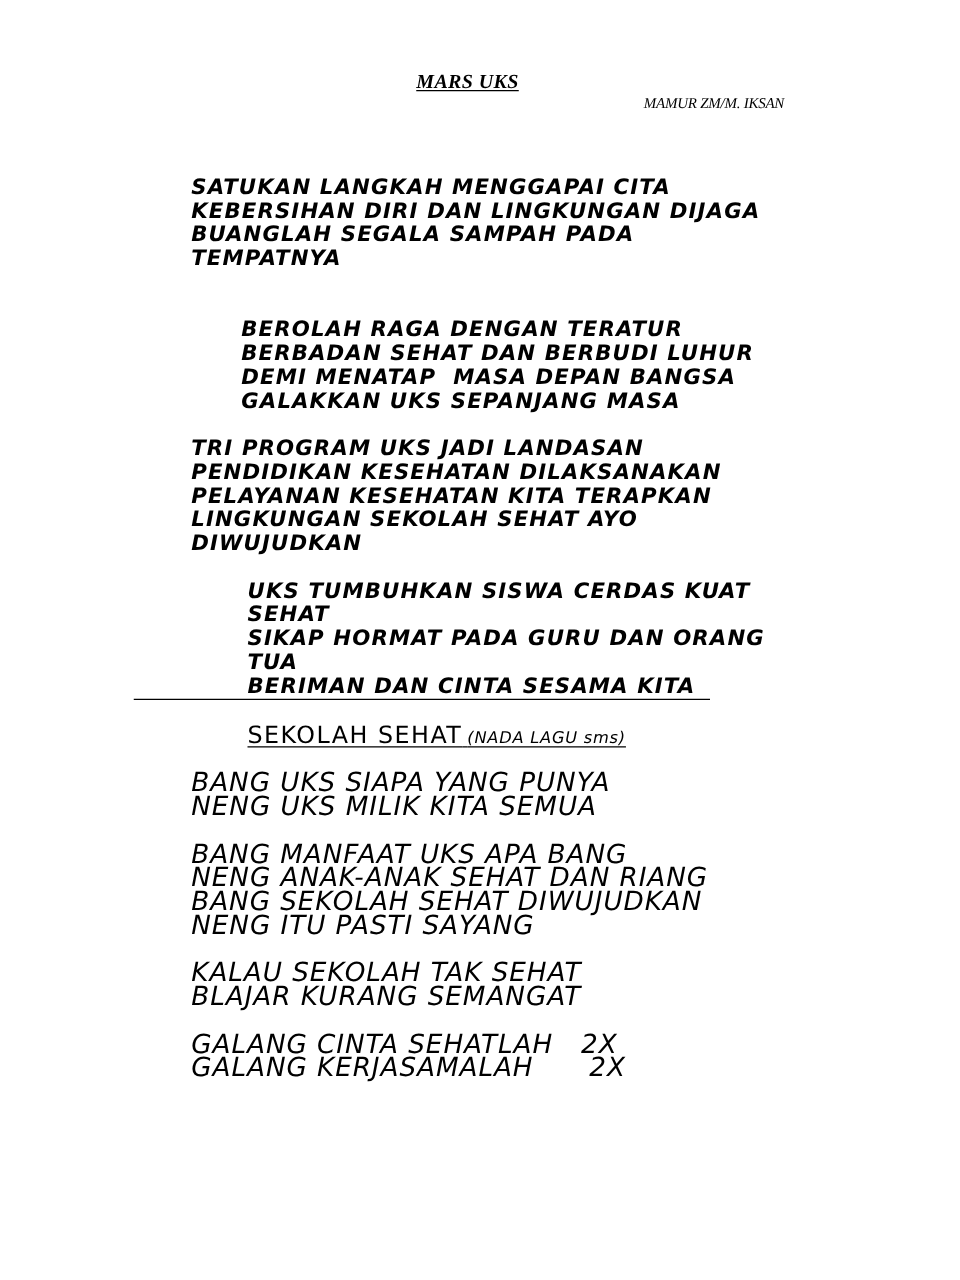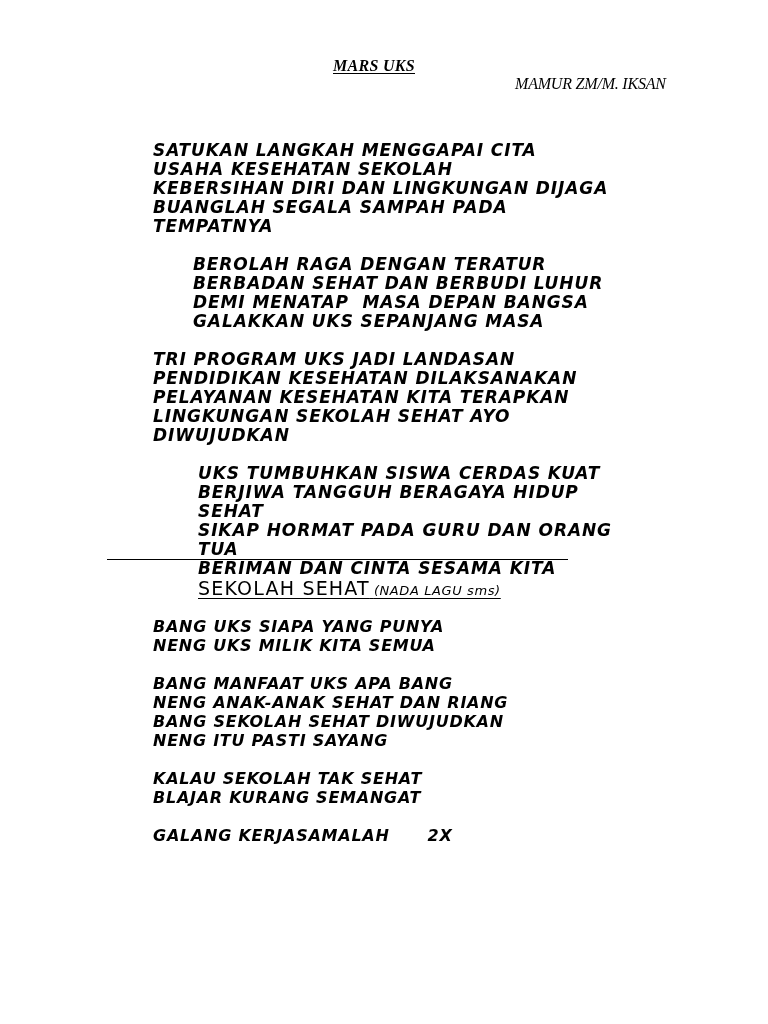--- a/index.html
+++ b/index.html
@@ -25,21 +25,21 @@
     font-size: 16px;
     text-decoration: underline;
     text-underline-offset: 2px;
     letter-spacing: 0.3px;
   }
   .author {
     left: 515px;
     top: 75px;
     font-family: "Liberation Serif", "DejaVu Serif", serif;
     font-style: italic;
-    font-size: 16px;
+    font-size: 12px;
     letter-spacing: -0.2px;
   }
 
   .lyric-block {
     position: absolute;
     font-family: "DejaVu Sans", sans-serif;
     font-weight: bold;
     font-style: italic;
     font-size: 17px;
     line-height: 19px;
@@ -84,37 +84,35 @@
     letter-spacing: 0.6px;
     text-align: center;
   }
 
   .song2-block {
     position: absolute;
     left: 153px;
     top: 617px;
     font-family: "DejaVu Sans", sans-serif;
     font-style: italic;
-    font-size: 16px;
+    font-size: 21px;
     line-height: 19px;
     letter-spacing: 0.75px;
-    font-weight: bold;
   }
   .song2-block .stanza { display: block; margin-bottom: 19px; }
   .song2-block .line { display: block; white-space: pre; height: 19px; }
 </style>
 </head>
 <body>
 
 <div class="abs title-main">MARS UKS</div>
 <div class="abs author">MAMUR ZM/M. IKSAN</div>
 
 <div class="lyric-block verse-1">
   <span class="line">SATUKAN LANGKAH MENGGAPAI CITA</span>
-  <span class="line">USAHA KESEHATAN SEKOLAH</span>
   <span class="line">KEBERSIHAN DIRI DAN LINGKUNGAN DIJAGA</span>
   <span class="line">BUANGLAH SEGALA SAMPAH PADA</span>
   <span class="line">TEMPATNYA</span>
 </div>
 
 <div class="lyric-block chorus-1">
   <span class="line">BEROLAH RAGA DENGAN TERATUR</span>
   <span class="line">BERBADAN SEHAT DAN BERBUDI LUHUR</span>
   <span class="line">DEMI MENATAP  MASA DEPAN BANGSA</span>
   <span class="line">GALAKKAN UKS SEPANJANG MASA</span>
@@ -123,21 +121,20 @@
 <div class="lyric-block verse-2">
   <span class="line">TRI PROGRAM UKS JADI LANDASAN</span>
   <span class="line">PENDIDIKAN KESEHATAN DILAKSANAKAN</span>
   <span class="line">PELAYANAN KESEHATAN KITA TERAPKAN</span>
   <span class="line">LINGKUNGAN SEKOLAH SEHAT AYO</span>
   <span class="line">DIWUJUDKAN</span>
 </div>
 
 <div class="lyric-block chorus-2">
   <span class="line">UKS TUMBUHKAN SISWA CERDAS KUAT</span>
-  <span class="line">BERJIWA TANGGUH BERAGAYA HIDUP</span>
   <span class="line">SEHAT</span>
   <span class="line">SIKAP HORMAT PADA GURU DAN ORANG</span>
   <span class="line">TUA</span>
   <span class="line">BERIMAN DAN CINTA SESAMA KITA</span>
 </div>
 
 <div class="rule"></div>
 
 <div class="song2-title"><span class="main">SEKOLAH SEHAT</span> <span class="sub">(NADA LAGU sms)</span></div>
 
@@ -150,15 +147,16 @@
     <span class="line">BANG MANFAAT UKS APA BANG</span>
     <span class="line">NENG ANAK-ANAK SEHAT DAN RIANG</span>
     <span class="line">BANG SEKOLAH SEHAT DIWUJUDKAN</span>
     <span class="line">NENG ITU PASTI SAYANG</span>
   </div>
   <div class="stanza">
     <span class="line">KALAU SEKOLAH TAK SEHAT</span>
     <span class="line">BLAJAR KURANG SEMANGAT</span>
   </div>
   <div class="stanza">
+    <span class="line">GALANG CINTA SEHATLAH   2X</span>
     <span class="line">GALANG KERJASAMALAH      2X</span>
   </div>
 </div>
 
 </body></html>

